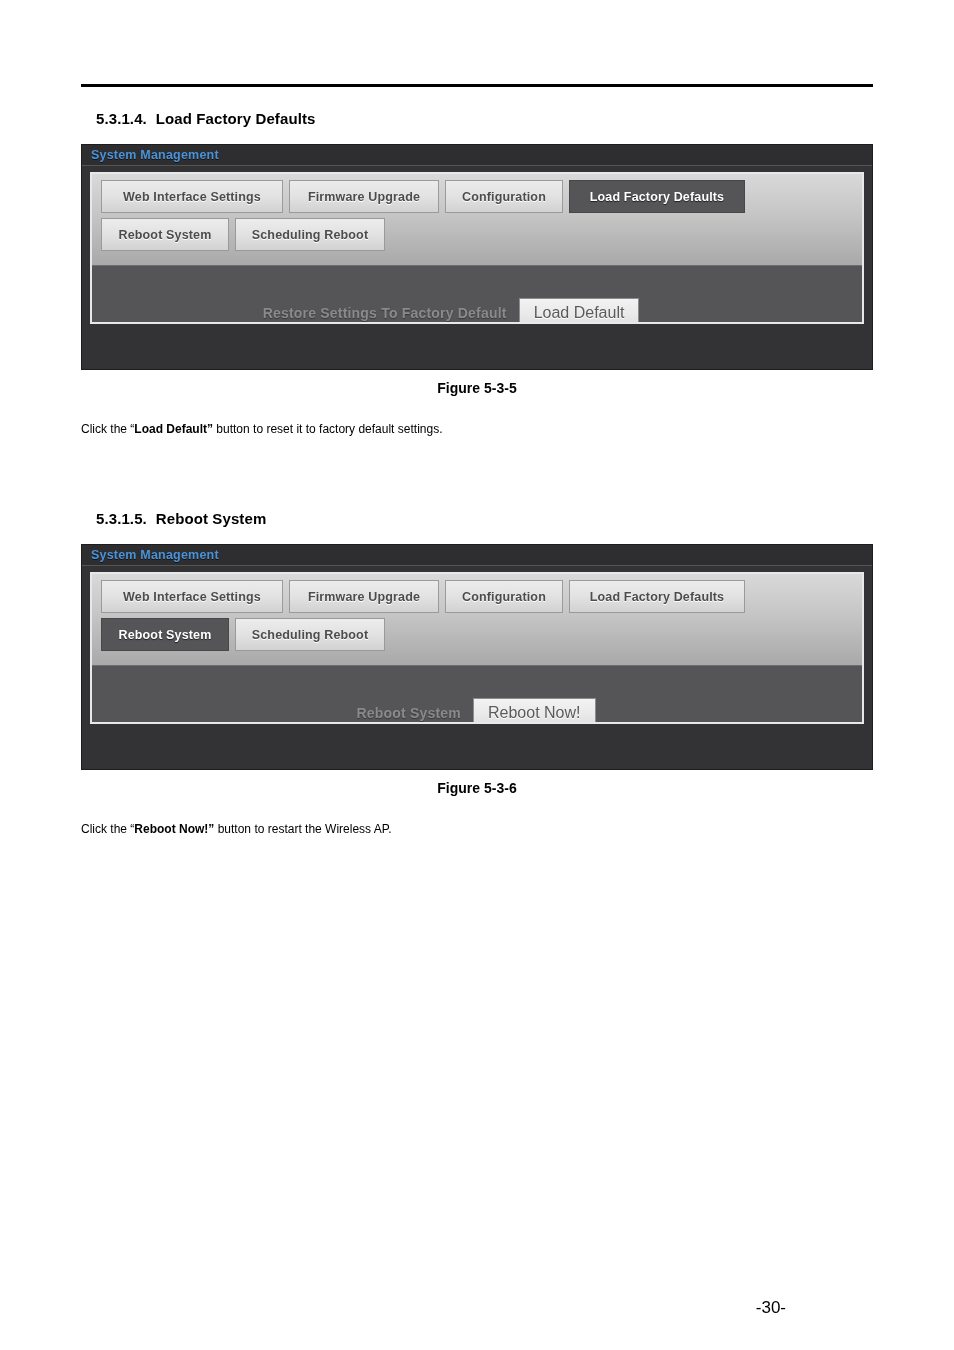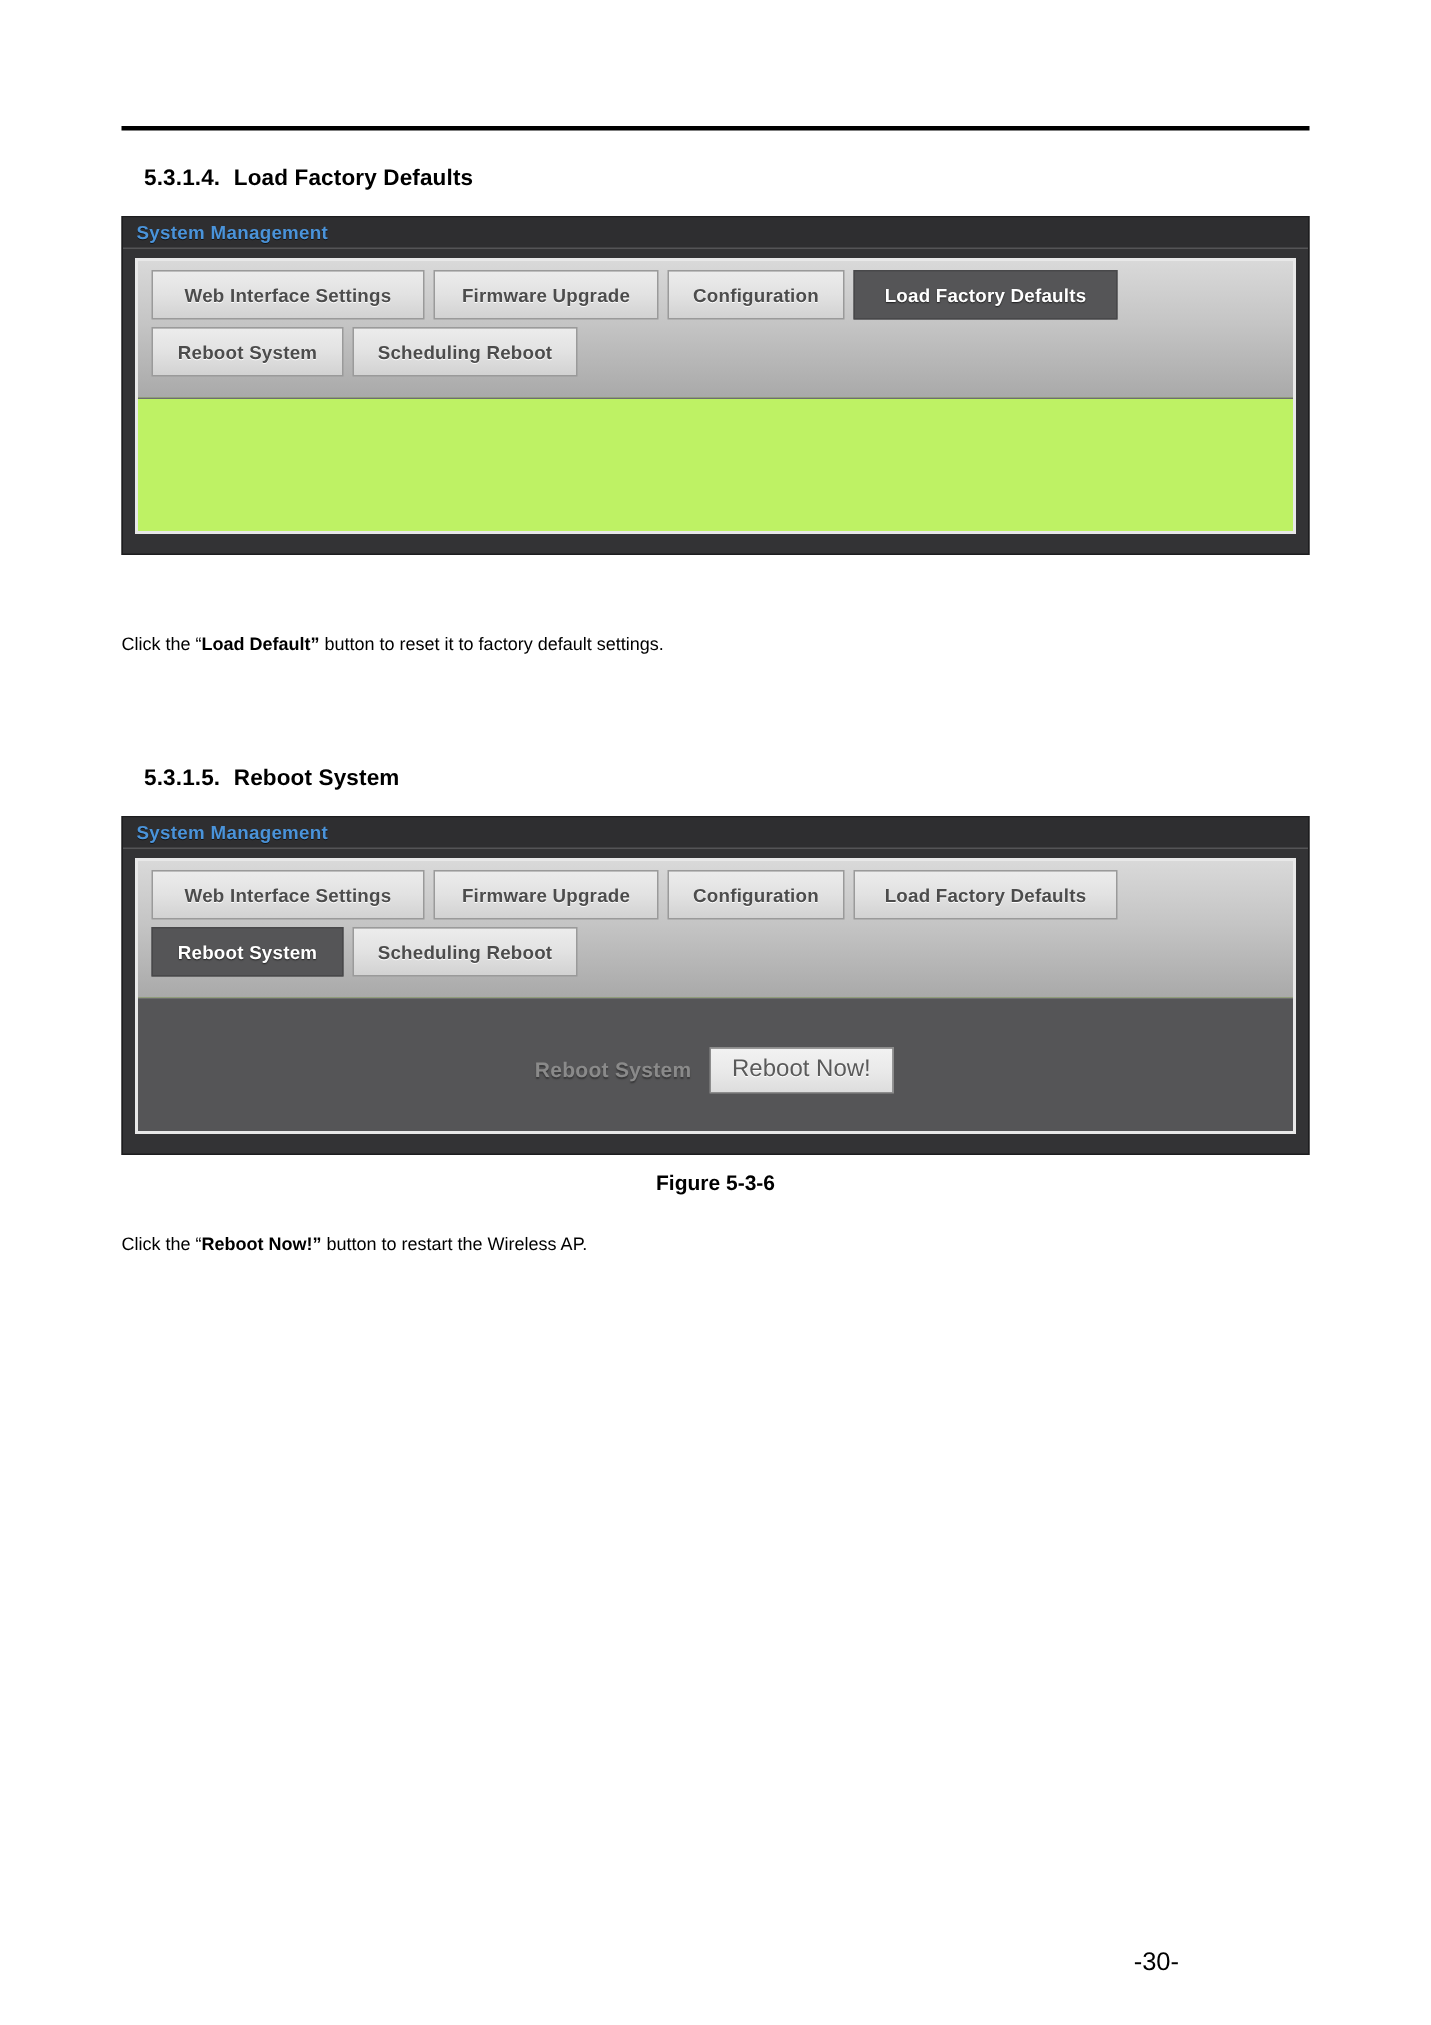--- a/index.html
+++ b/index.html
@@ -70,22 +70,22 @@
     color: #4a93d9;
     font-size: 12.5px;
     font-weight: bold;
     letter-spacing: 0.2px;
     text-shadow: 0 1px 0 rgba(0,0,0,.6);
   }
 
   .panel-body {
     margin: 6px 8px 8px 8px;
     border: 2px solid #e8e8e8;
-    background: #bef264;
-    height: 184px;
+    background: #ec4899;
+    height: 152px;
     box-sizing: border-box;
     position: relative;
     overflow: hidden;
   }
 
   
   .tabstrip {
     position: relative;
     background: linear-gradient(to bottom, #d9d9d9 0%, #c5c5c5 45%, #a9a9a9 100%);
     padding: 6px 0 0 9px;
@@ -228,23 +228,30 @@
           <div class="tab inactive w-web">Web Interface Settings</div>
           <div class="tab inactive w-fw">Firmware Upgrade</div>
           <div class="tab inactive w-config">Configuration</div>
           <div class="tab active w-lfd">Load Factory Defaults</div>
         </div>
         <div class="tabrow row2">
           <div class="tab inactive w-reboot">Reboot System</div>
           <div class="tab inactive w-sched">Scheduling Reboot</div>
         </div>
       </div>
-    </div>
-  </div>
-
+      <div class="tabcontent">
+        <div class="action-row">
+          <div class="action-label">Restore Settings To Factory Default</div>
+          <div class="action-button">Load Default</div>
+        </div>
+      </div>
+    </div>
+  </div>
+
+  <div class="figure-caption caption-1">Figure 5-3-5</div>
 
   <div class="body-text body-1">
     <span>Click the “</span><b>Load Default”</b><span> button to reset it to factory default settings.</span>
   </div>
 
   <div class="heading heading-2">
     <span class="num">5.3.1.5.</span><span>Reboot System</span>
   </div>
 
   <div class="panel panel-2">

